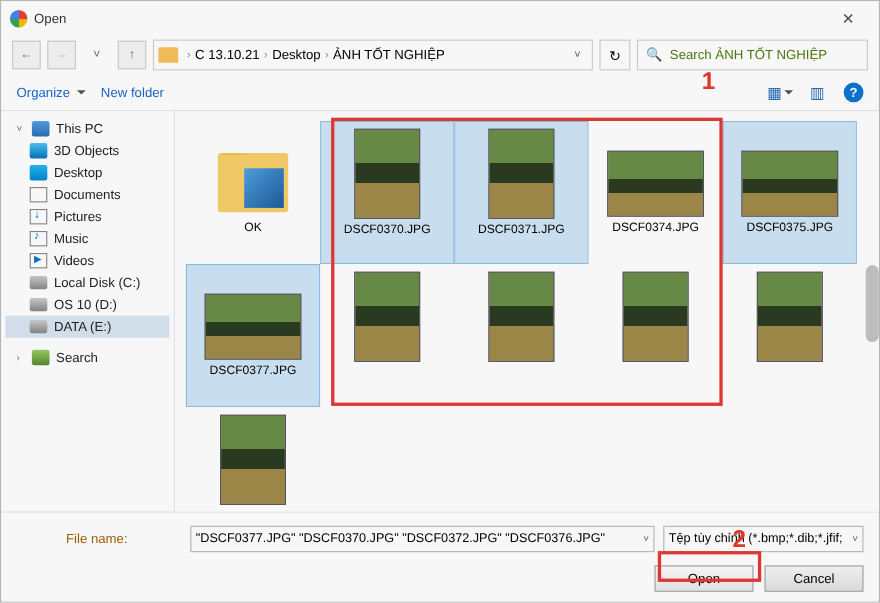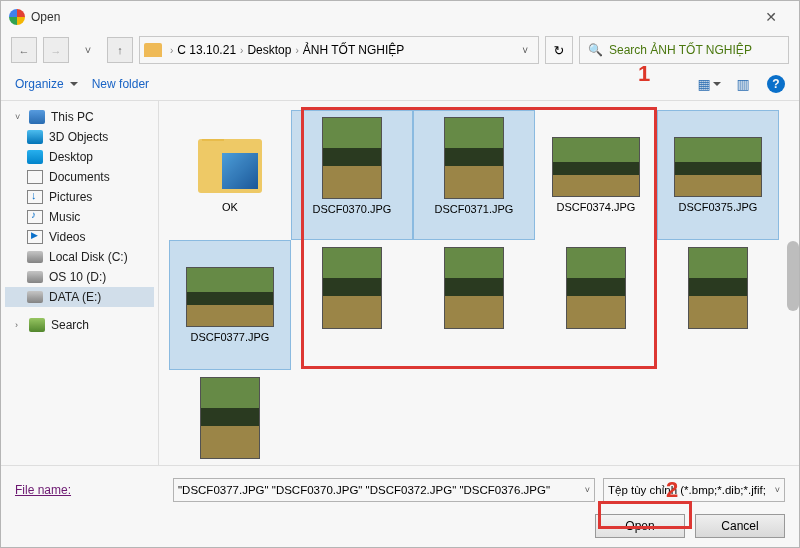--- a/index.html
+++ b/index.html
@@ -68,21 +68,21 @@
 .thumb.landscape .grad-people { background: linear-gradient(180deg,#6a8f49 0 42%, #2c3c22 42% 64%, #a08a4a 64% 100%);}
 .tile .label { white-space:nowrap; overflow:hidden; text-overflow:ellipsis; max-width:110px; }
 
 
 .red-box { position:absolute; border:3px solid #e53935; z-index:40; pointer-events:none; }
 .callout { position:absolute; font-size:22px; font-weight:800; color:#e5392b; z-index:45; font-family: Arial, sans-serif; }
 
 
 .bottom { height:82px; border-top:1px solid #e6e6e6; padding:6px 14px 10px 14px; font-size:12px; }
 .row-fn { display:flex; align-items:center; gap:8px; margin-top:6px; }
-.row-fn .lbl { width:150px; text-align:left; padding-right:4px; color:#701a75;text-decoration:underline;}
+.row-fn .lbl { width:150px; text-align:center; padding-right:4px; color:#a16207;}
 .combo { height:24px; border:1px solid #b9b9b9; background:#fff; display:flex; align-items:center; padding:0 4px; font-size:11.5px; overflow:hidden; }
 .combo .dd { margin-left:auto; font-size:9px; color:#555; padding-left:4px;}
 .fn-combo { flex:1; }
 .ft-combo { width:182px; }
 .row-btns { display:flex; justify-content:flex-end; gap:10px; margin-top:12px; }
 .btn { width:90px; height:24px; border:1px solid #9e9e9e; background:linear-gradient(#fcfcfc,#e9e9e9); font-size:12px; display:flex; align-items:center; justify-content:center; cursor:pointer; }
 .btn.cancel{ background:linear-gradient(#f7f7f7,#e1e1e1);}
 </style>
 </head>
 <body>

